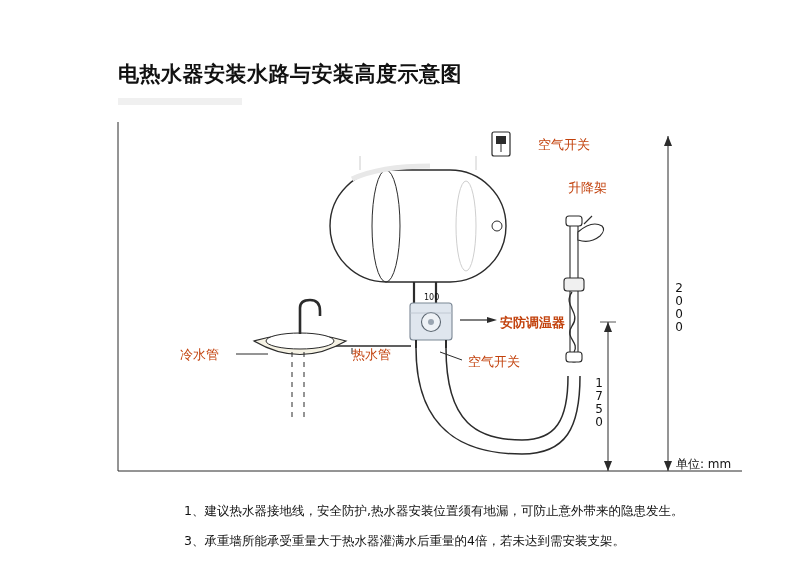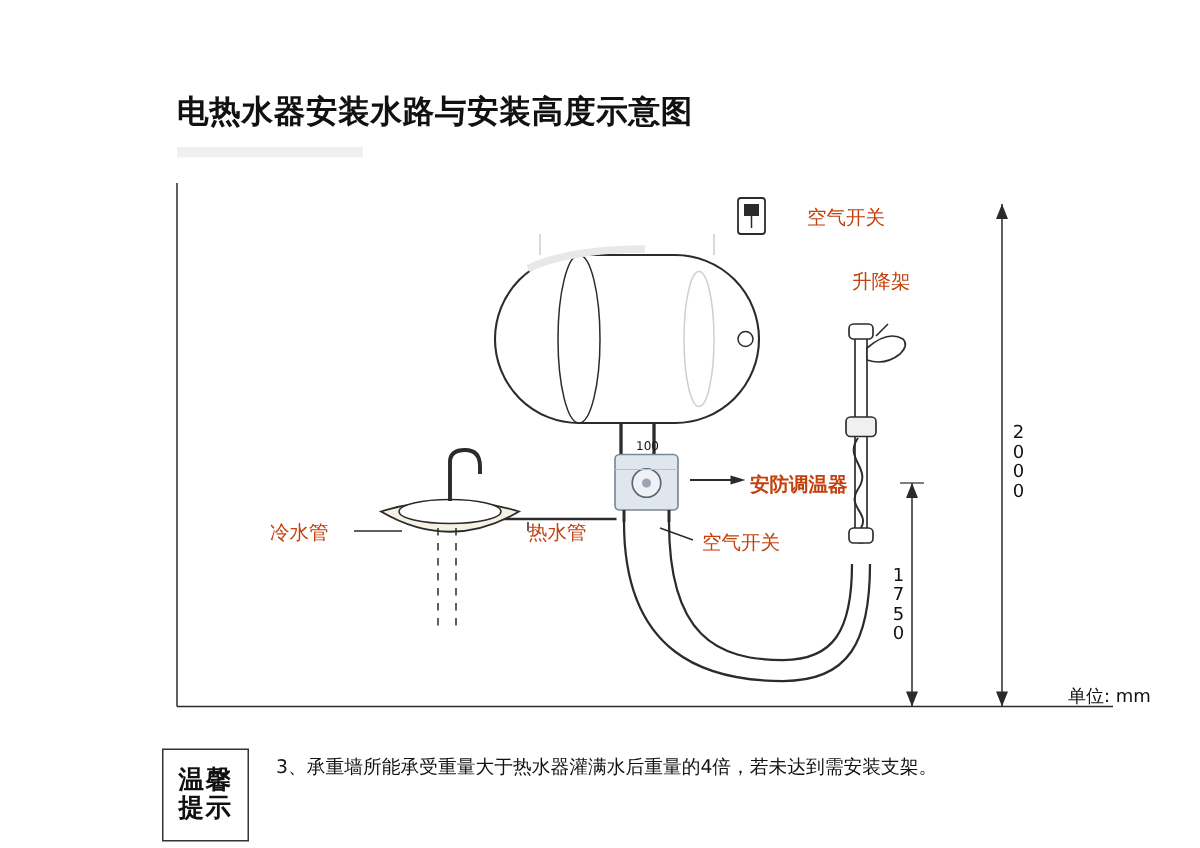--- a/index.html
+++ b/index.html
@@ -213,24 +213,21 @@
   <div class="lbl" style="left:568px; top:163px;">升降架</div>
   <div class="lbl lbl-bold" style="left:500px; top:298px;">安防调温器</div>
   <div class="lbl" style="left:180px; top:330px;font-family:Liberation Serif, serif;">冷水管</div>
   <div class="lbl" style="left:352px; top:330px;">热水管</div>
   <div class="lbl" style="left:468px; top:337px;">空气开关</div>
 
   <div class="heater-badge" style="left:424px; top:277px;text-align:right;">100</div>
 
   <div class="dim dim-vert" style="left:672px; top:265px;">2000</div>
   <div class="dim dim-vert" style="left:592px; top:360px;">1750</div>
-  <div class="unit" style="left:676px; top:440px;margin-left:36px;">单位: mm</div>
-
-  <div class="tip-box">
-    <span>温馨</span>
-    <span>提示</span>
-  </div>
+  <div class="unit" style="left:676px; top:440px;">单位: mm</div>
+
 
   <div class="notes">
+    <div>1、建议热水器接地线，安全防护,热水器安装位置须有地漏，可防止意外带来的隐患发生。</div>
     <div>3、承重墙所能承受重量大于热水器灌满水后重量的4倍，若未达到需安装支架。</div>
   </div>
 
 </div>
 
 </body></html>

